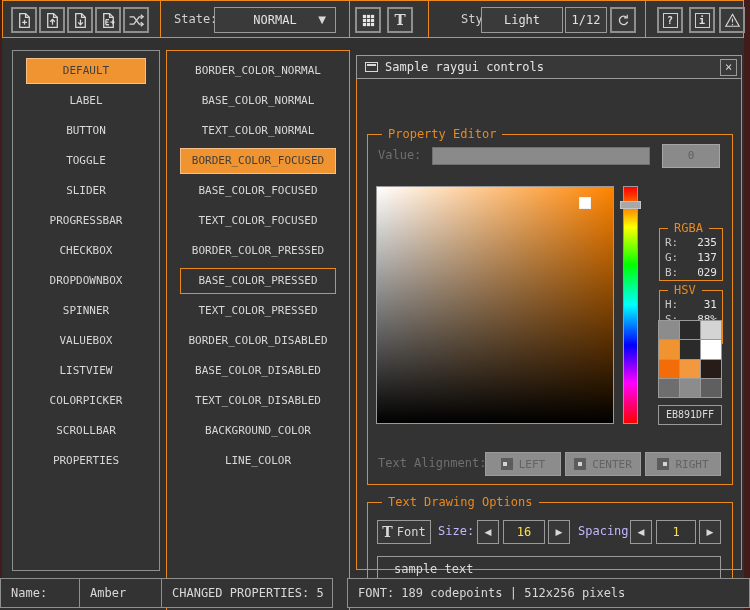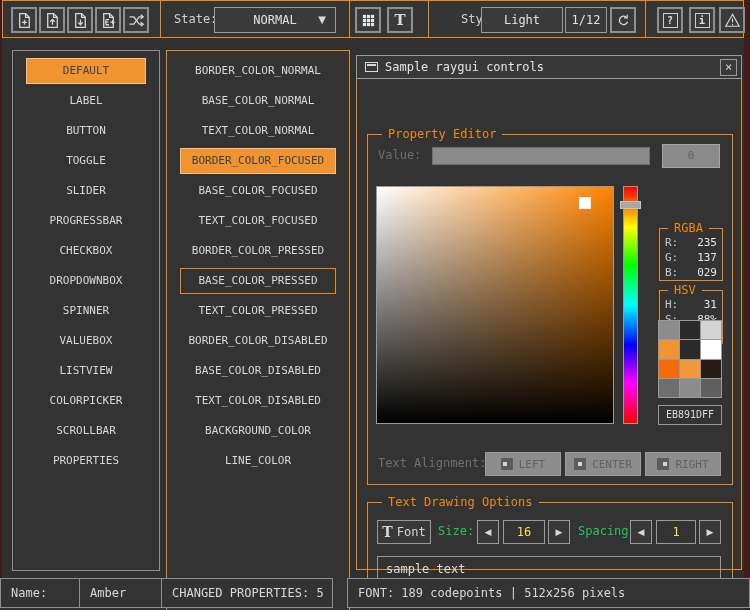--- a/index.html
+++ b/index.html
@@ -97,32 +97,32 @@
     align-items:center; justify-content:center; gap:6px; }
   .align-ic { width:12px; height:12px; background:#5c5c5c; position:relative; }
   .align-ic::after { content:""; position:absolute; top:4px; width:4px; height:4px; background:#d4d4d4; }
   .ic-left::after { left:2px; } .ic-center::after { left:4px; } .ic-right::after { right:2px; }
 
   #text-options { left:10px; top:409px; width:366px; height:97px; }
   .lite-btn { position:absolute; border:1px solid #9a9a9a; background:#383838;
     color:#d8d8d8; display:flex; align-items:center; justify-content:center; }
   #font-button { left:9px; top:17px; width:54px; height:24px; gap:4px; font-size:12px; }
   #font-button .serifT { font-size:14px; }
-  .opt-label { position:absolute; top:21px; font-size:12px; color:#22c55e; }
+  .opt-label { position:absolute; top:21px; font-size:12px; color:#c4b5fd; }
   #size-label { left:70px; } #spacing-label { left:210px; }
   .spin-btn { width:22px; height:24px; top:17px; font-size:9px;
     font-family:"DejaVu Sans", sans-serif; }
   #size-left { left:109px; } #size-right { left:180px; }
   #spacing-left { left:262px; } #spacing-right { left:331px; }
   .spin-val { position:absolute; top:17px; height:24px; border:1px solid #9a9a9a;
     color:#fde047; font-size:12px; text-align:center; line-height:22px; }
   #size-value { left:135px; width:42px; } #spacing-value { left:288px; width:40px; }
   #sample-textbox { position:absolute; left:9px; top:53px; width:344px; height:26px;
     border:1px solid #9a9a9a; color:#dcdcdc; font-size:12px; line-height:24px;
-    padding-left:8px; }
+    padding-left:16px; }
 
   
   .status-cell { position:absolute; top:578px; height:30px; border:1px solid #8f8f8f;
     background:#333333; color:#d8d8d8; font-size:12px; line-height:28px; padding-left:10px; }
   #status-name { left:0; width:80px; }
   #status-style-name { left:79px; width:83px; }
   #status-changed { left:161px; width:172px; }
   #status-font { left:347px; width:403px; }
 </style>
 </head>

